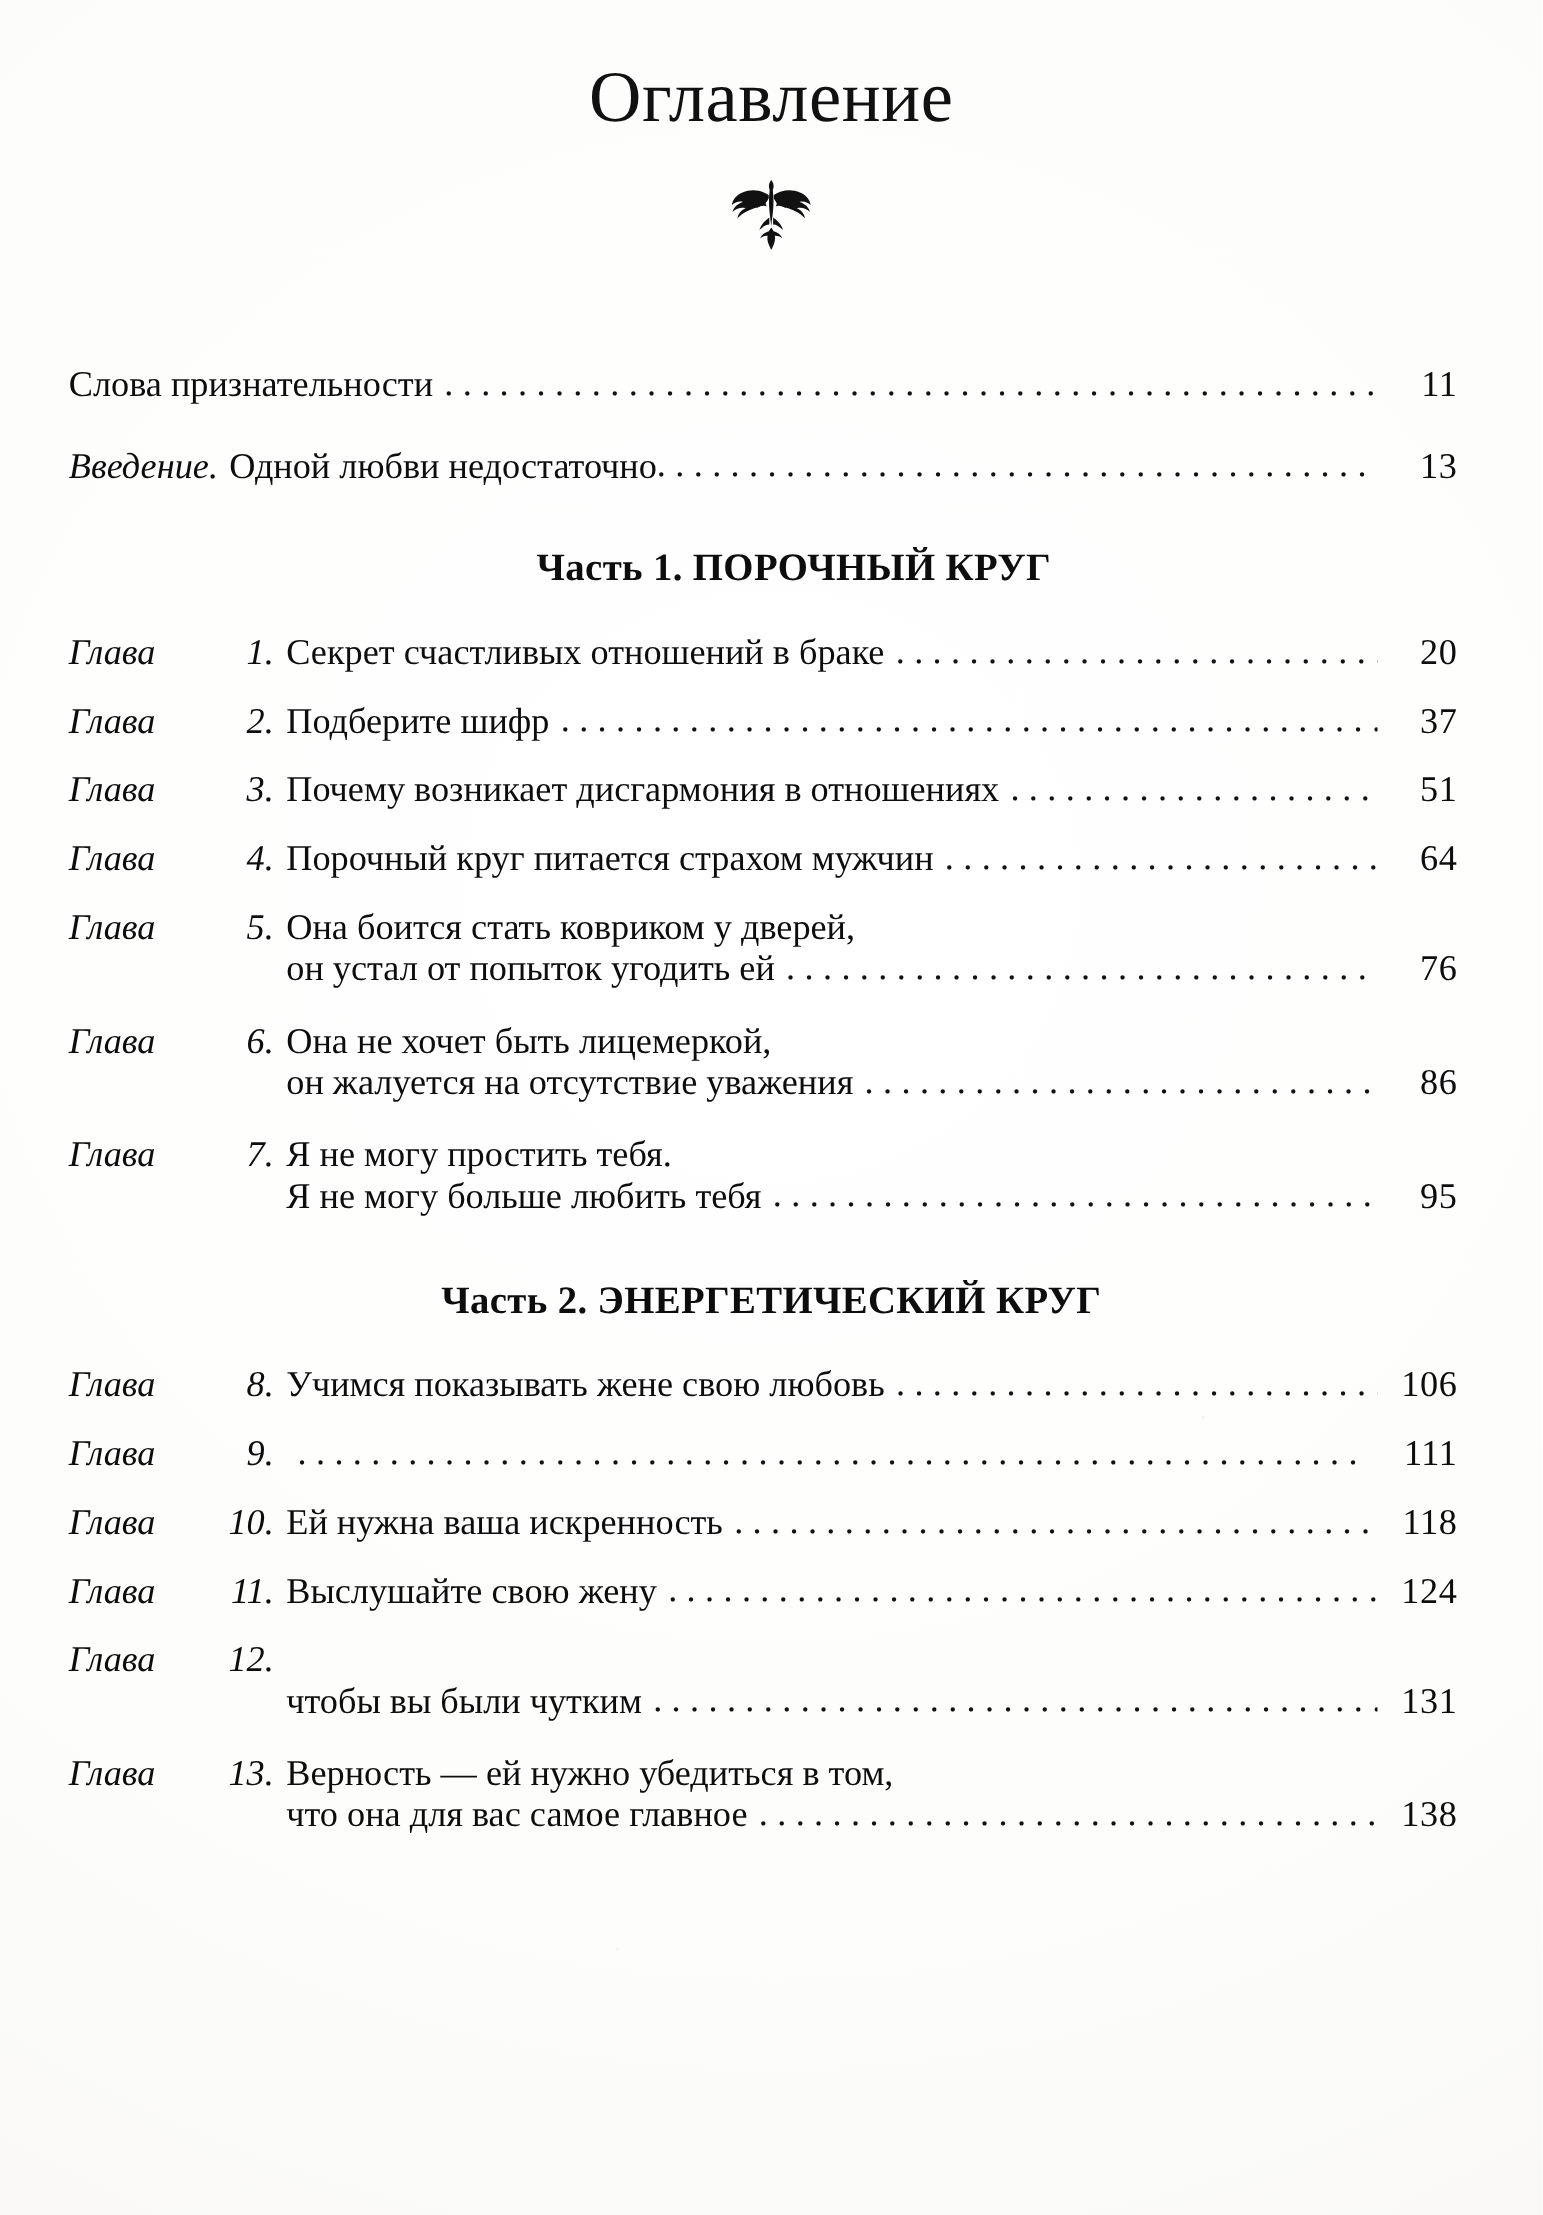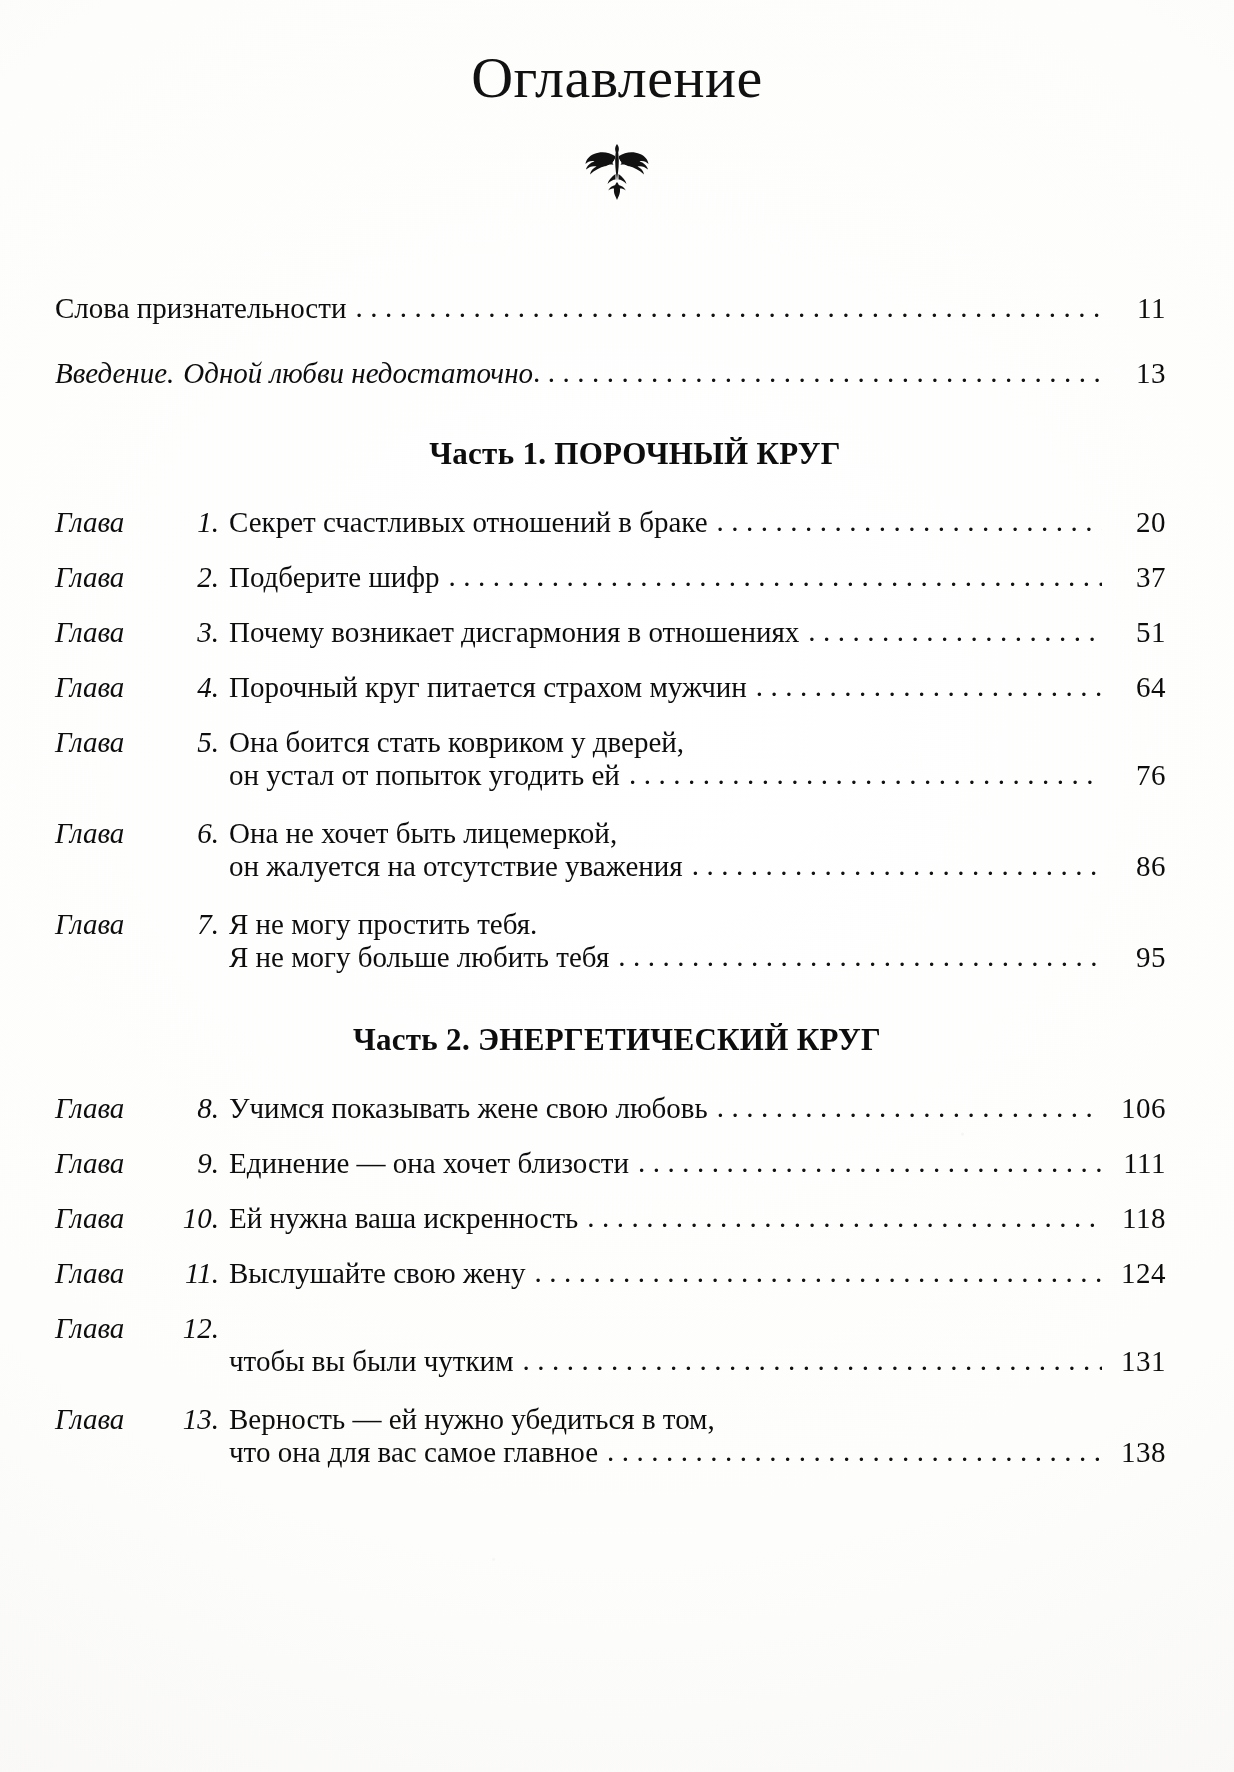--- a/index.html
+++ b/index.html
@@ -224,21 +224,21 @@
         <div class="entry-line">
           <span class="entry-text">Слова признательности</span>
           <span class="leaders">..........................................................</span>
           <span class="pageno">11</span>
         </div>
       </div>
 
       <div class="front-entry">
         <div class="entry-line">
           <span class="entry-label">Введение.</span>
-          <span class="entry-text" style="padding-left:9px;font-style:italic;">Одной любви недостаточно</span>
+          <span class="entry-text" style="padding-left:9px;">Одной любви недостаточно</span>
           <span class="leaders" style="margin-left:0;">..........................................................</span>
           <span class="pageno">13</span>
         </div>
       </div>
 
       <div class="part-1-wrap">
         <div class="part-heading">Часть 1. ПОРОЧНЫЙ КРУГ</div>
       </div>
 
       <div class="chapter-entry">
@@ -343,21 +343,20 @@
           <span class="leaders">..........................................................</span>
           <span class="pageno">106</span>
         </div>
       </div>
 
       <div class="chapter-entry">
         <div class="ch-row">
           <span class="ch-label">Глава</span>
           <span class="ch-num">9.</span>
           <span class="ch-dot"></span>
-          <span class="ch-title">Единение — она хочет близости</span>
           <span class="leaders">..........................................................</span>
           <span class="pageno">111</span>
         </div>
       </div>
 
       <div class="chapter-entry">
         <div class="ch-row">
           <span class="ch-label">Глава</span>
           <span class="ch-num">10.</span>
           <span class="ch-dot"></span>

